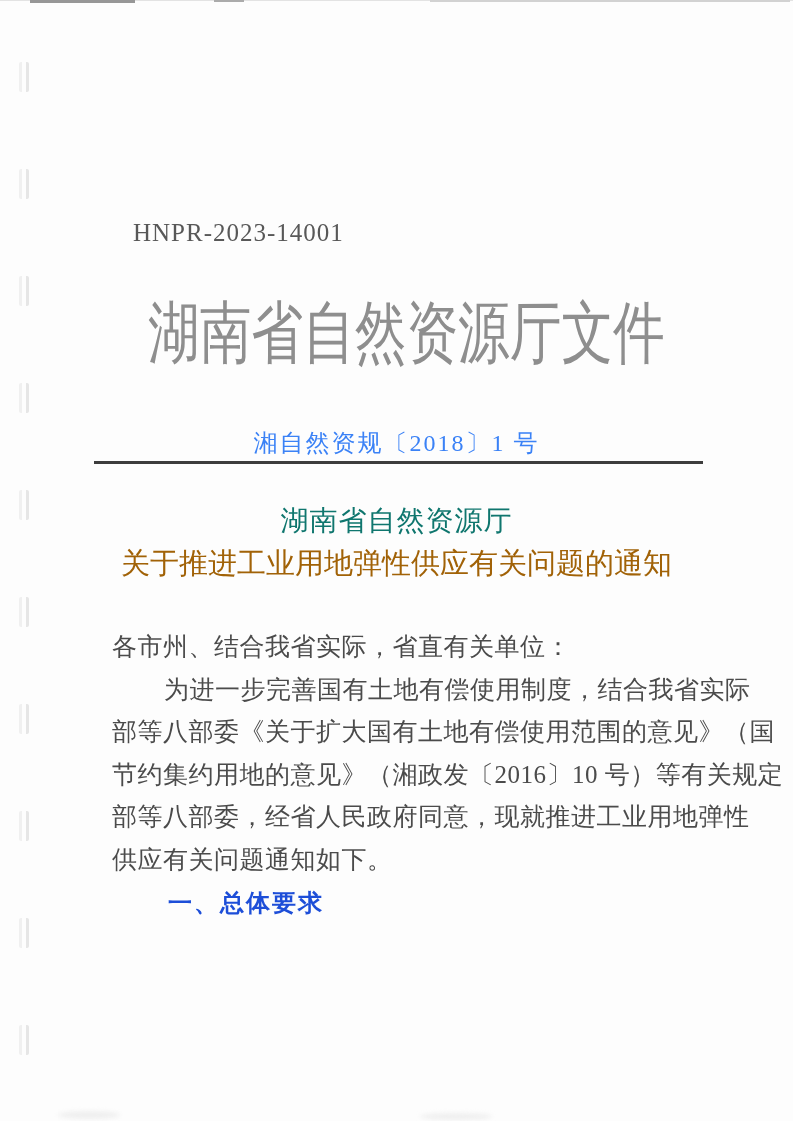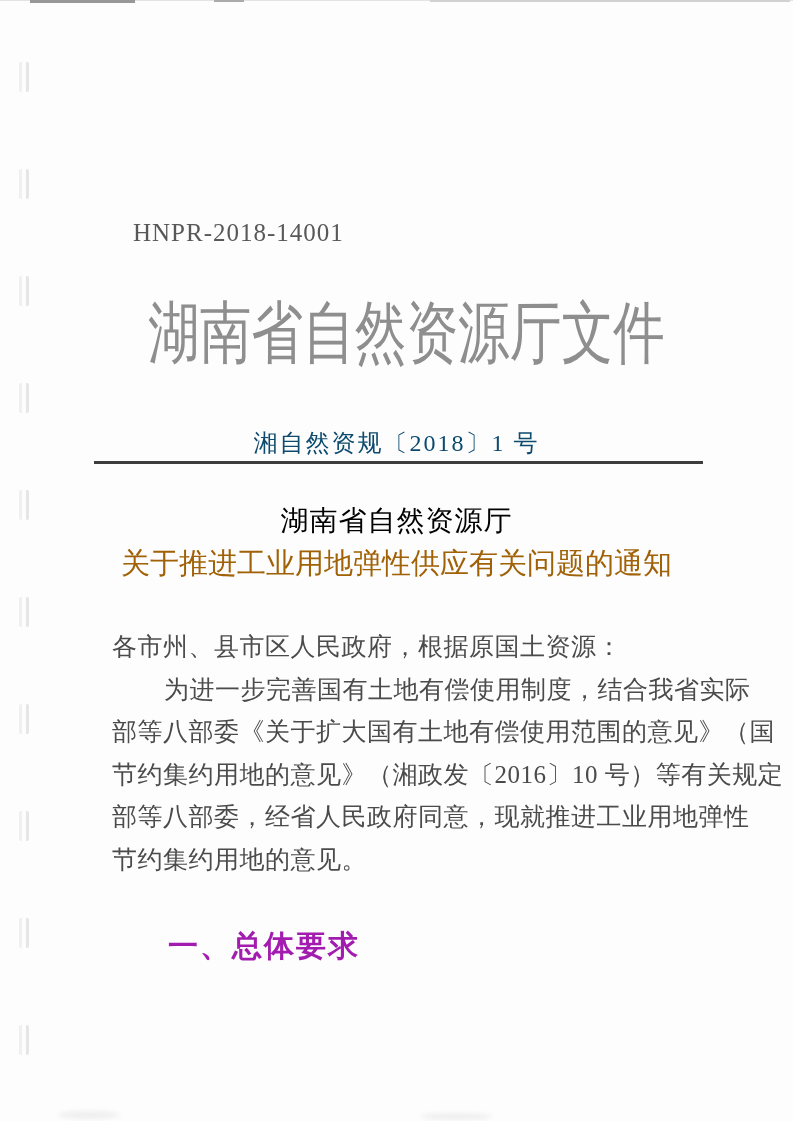--- a/index.html
+++ b/index.html
@@ -37,54 +37,53 @@
   .masthead {
     position:absolute; left:148px; top:292px;
     font-size:68px; line-height:82px; color:#8e8e8e;
     white-space:nowrap; letter-spacing:0;
     transform: scaleX(0.76); transform-origin: left top;
     font-weight:400;
   }
 
   .doc-number {
     position:absolute; left:0; top:427px; width:793px;
-    text-align:center; font-size:24px; color:#0c4a6e;
+    text-align:center; font-size:24px; color:#3b82f6;
     letter-spacing:2px; white-space:nowrap;
   }
 
   .separator-rule {
     position:absolute; left:94px; top:461px;
     width:609px; height:3px; background:#3d3d3d;
   }
 
   .doc-title-line1 {
     position:absolute; left:0; top:502px; width:793px;
-    text-align:center; font-size:28px; color:#000000;
+    text-align:center; font-size:28px; color:#0f766e;
     letter-spacing:1px; white-space:nowrap;
   }
   .doc-title-line2 {
     position:absolute; left:0; top:544px; width:793px;
     text-align:center; font-size:29px; color:#a16207;
     letter-spacing:0; white-space:nowrap;
   }
 
   .body-block {
     position:absolute; left:112px; top:626px; width:580px;
     font-size:25px; line-height:42.6px; color:#4b4b4b;
     letter-spacing:0.5px;
   }
   .body-line { white-space:nowrap; }
   .indent-2em { text-indent:52px; }
 
   .section-heading {
     font-family:"Liberation Sans", sans-serif;
-    font-weight:700; color:#a21caf;
-    text-indent:56px; font-size:30px; letter-spacing:2px;
+    font-weight:700; color:#1d4ed8;
+    text-indent:56px; font-size:24px; letter-spacing:2px;
     white-space:nowrap;
-    margin-top:43px;
   }
 </style>
 </head>
 <body>
 
 <div class="top-edge-line"></div>
 <div class="top-edge-seg1"></div>
 <div class="top-edge-seg2"></div>
 <div class="top-edge-seg3"></div>
 
@@ -95,32 +94,32 @@
 <div class="bind-mark" style="top:490px"></div>
 <div class="bind-mark" style="top:597px"></div>
 <div class="bind-mark" style="top:704px"></div>
 <div class="bind-mark" style="top:811px"></div>
 <div class="bind-mark" style="top:918px"></div>
 <div class="bind-mark" style="top:1025px"></div>
 
 <div class="smudge smudge-1"></div>
 <div class="smudge smudge-2"></div>
 
-<div class="doc-code">HNPR-2018-14001</div>
+<div class="doc-code">HNPR-2023-14001</div>
 
 <div class="masthead">湖南省自然资源厅文件</div>
 
 <div class="doc-number">湘自然资规〔2018〕1 号</div>
 
 <div class="separator-rule"></div>
 
 <div class="doc-title-line1">湖南省自然资源厅</div>
 <div class="doc-title-line2">关于推进工业用地弹性供应有关问题的通知</div>
 
 <div class="body-block">
-  <div class="body-line">各市州、县市区人民政府，根据原国土资源：</div>
+  <div class="body-line">各市州、结合我省实际，省直有关单位：</div>
   <div class="body-line indent-2em">为进一步完善国有土地有偿使用制度，结合我省实际</div>
   <div class="body-line">部等八部委《关于扩大国有土地有偿使用范围的意见》（国</div>
   <div class="body-line">节约集约用地的意见》（湘政发〔2016〕10 号）等有关规定，</div>
   <div class="body-line">部等八部委，经省人民政府同意，现就推进工业用地弹性</div>
-  <div class="body-line">节约集约用地的意见。</div>
+  <div class="body-line">供应有关问题通知如下。</div>
   <div class="section-heading">一、总体要求</div>
 </div>
 
 </body></html>

